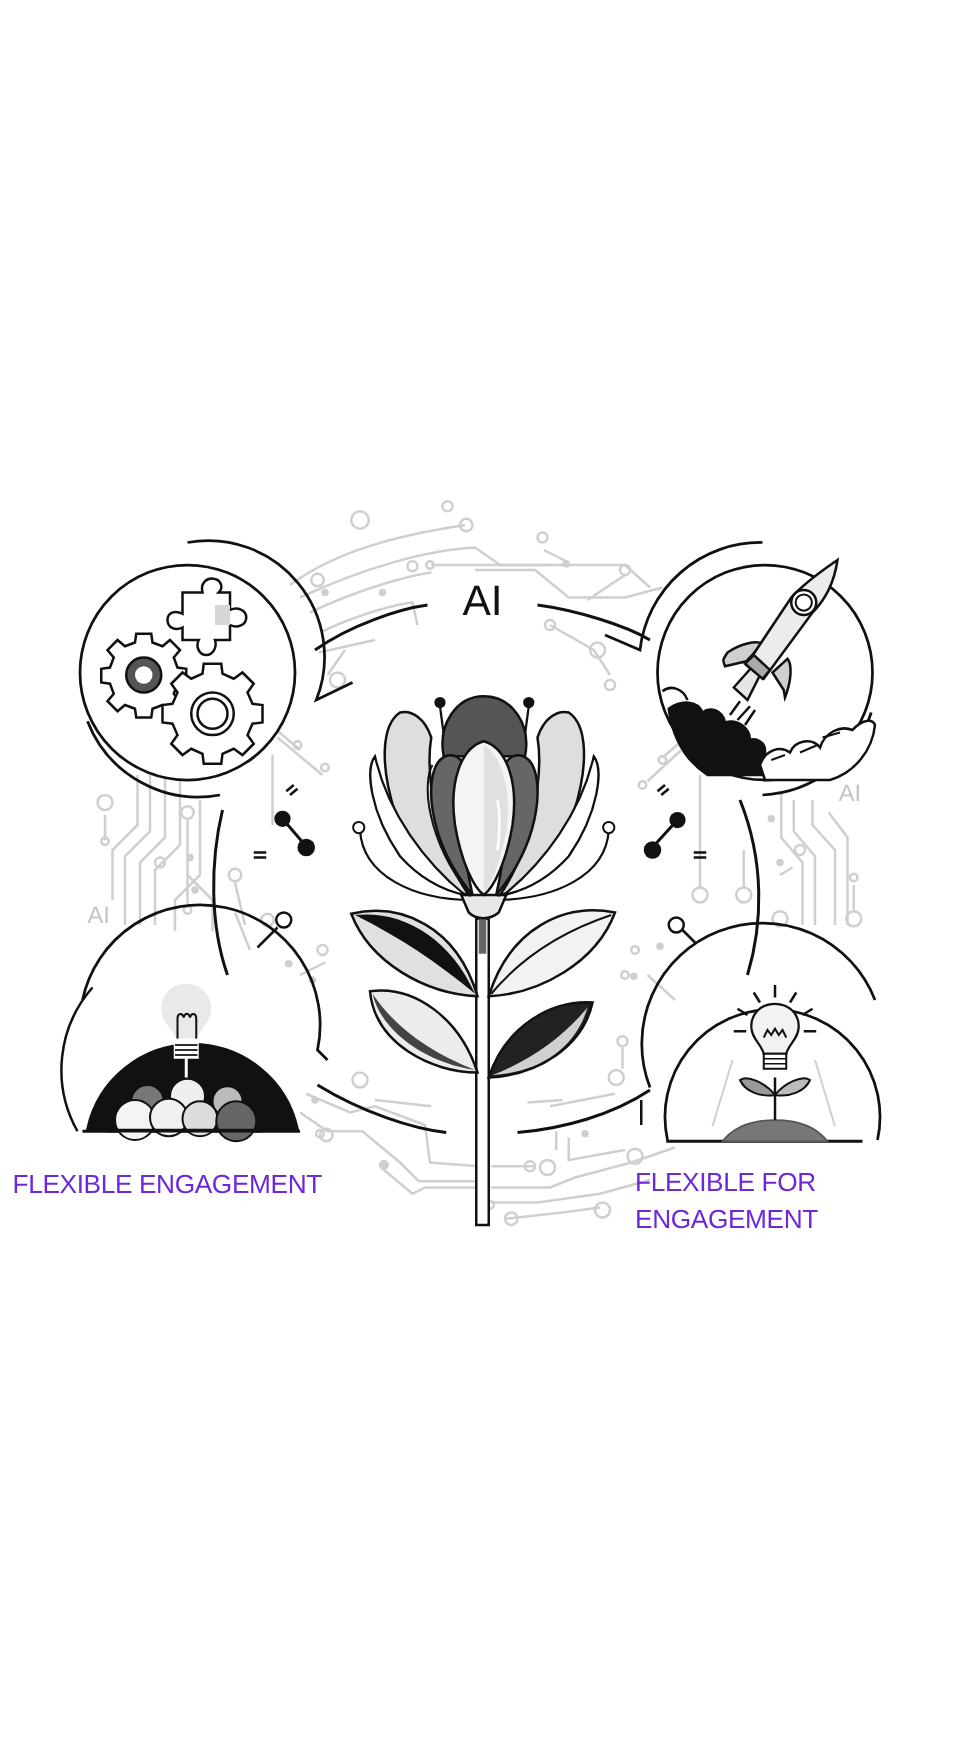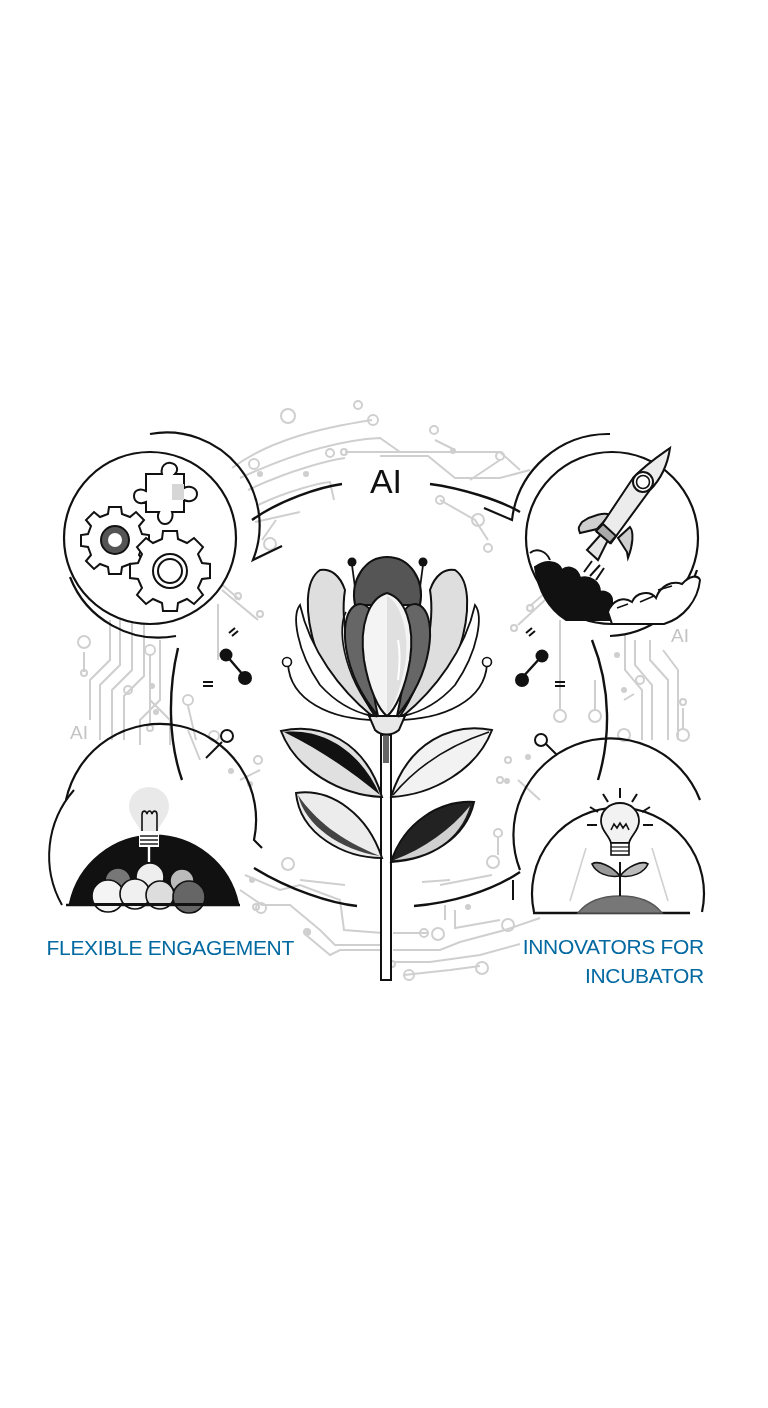--- a/index.html
+++ b/index.html
@@ -1,19 +1,19 @@
 <!DOCTYPE html>
 <html><head>
   <meta charset="utf-8">
   <style>
     html, body { margin: 0; padding: 0; background: #ffffff; }
     body { width: 768px; height: 1408px; position: relative; overflow: hidden; font-family: "Liberation Sans", sans-serif; }
     .canvas { position: absolute; left: 0; top: 0; width: 768px; height: 1104px; }
     svg { position: absolute; left: 0; top: 0; }
-    .label { position: absolute; color: #0369a1; font-family: "Liberation Sans", sans-serif; text-align: right; font-size: 21px; line-height: 29px; letter-spacing: -0.3px; }
+    .label { position: absolute; color: #6d28d9; font-family: "Liberation Sans", sans-serif; text-align: left; font-size: 21px; line-height: 29px; letter-spacing: -0.3px; }
     .label span { display: block; }
     .lbl-left { left: 10px; top: 933px; width: 284px; }
     .lbl-right { left: 508px; top: 932px; width: 196px; }
     .center-ai { position: absolute; left: 350px; top: 462px; width: 72px; text-align: center; font-size: 34px; color: #111; font-family: "Liberation Sans", sans-serif; }
     .side-ai { position: absolute; font-size: 19px; color: #c4c4c4; font-family: "Liberation Sans", sans-serif; }
     .side-ai-left { left: 70px; top: 722px; }
     .side-ai-right { left: 671px; top: 625px; }
   </style>
 </head>
 <body>
@@ -332,16 +332,16 @@
 </svg>
 
 <div class="center-ai">AI</div>
 <div class="side-ai side-ai-left">AI</div>
 <div class="side-ai side-ai-right">AI</div>
 
 <div class="label lbl-left">
   <span>FLEXIBLE ENGAGEMENT</span>
 </div>
 <div class="label lbl-right">
-  <span>INNOVATORS FOR</span>
-  <span>INCUBATOR</span>
+  <span>FLEXIBLE FOR</span>
+  <span>ENGAGEMENT</span>
 </div>
 </div>
 
 </body></html>

